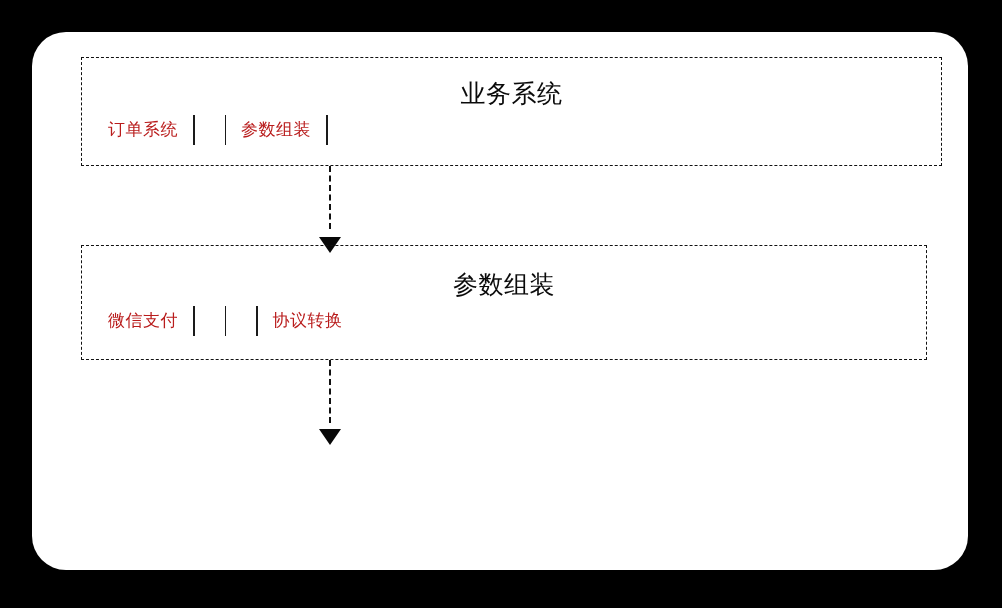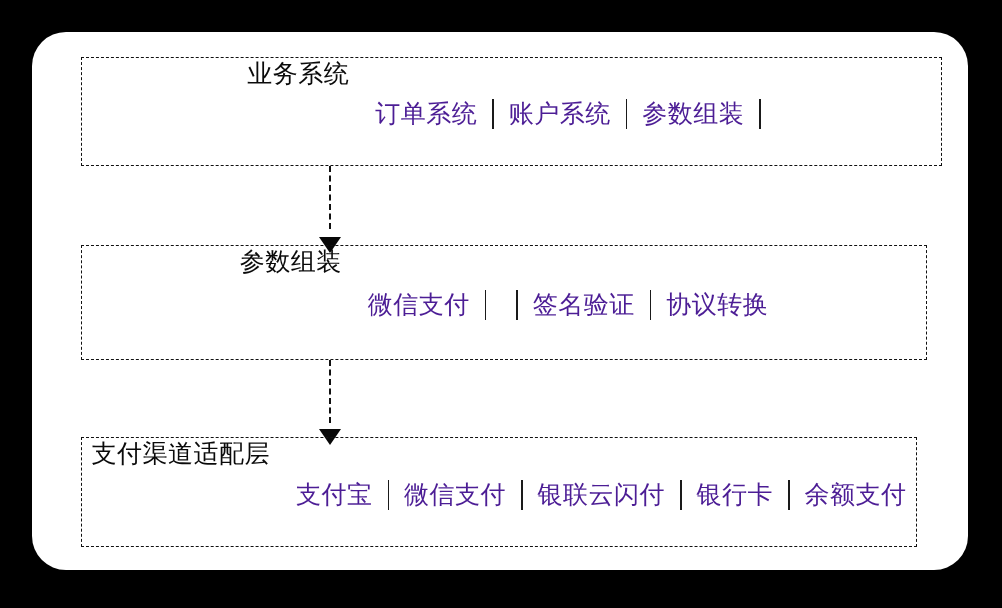--- a/index.html
+++ b/index.html
@@ -43,40 +43,40 @@
     border-style: dashed;
   }
 
   .layer-inner {
     position: absolute;
     left: 0;
     right: 0;
     top: 0;
     bottom: 0;
     display: flex;
-    flex-direction: row;
+    flex-direction: column;
     justify-content: center;
     font-family: Liberation Serif, serif;
   }
 
   .layer-title {
     text-align: center;
     font-size: 25px;
     line-height: 1.25;
     color: #0a0a0a;
     letter-spacing: 0.5px;
     white-space: nowrap;
   }
 
   .layer-items {
     margin-top: 5px;
     padding-left: 26px;
-    font-size: 25px;
+    font-size: 17px;
     line-height: 1.25;
-    color: #4c1d95;
+    color: #b91c1c;
     letter-spacing: 0.5px;
     white-space: nowrap;
     display: flex;
     align-items: center;
   }
 
   .layer-item {
     display: inline-block;
   }
 
@@ -112,59 +112,41 @@
 <div id="stage">
 
   <div id="card">
 
     <div class="layer-box" id="box-0" style="left:49px; top:25px; width:861px; height:109px;">
       <div class="layer-inner">
         <div class="layer-title">业务系统</div>
         <div class="layer-items">
           <span class="layer-item">订单系统</span>
           <span class="item-sep"></span>
-          <span class="layer-item">账户系统</span>
           <span class="item-sep"></span>
           <span class="layer-item">参数组装</span>
           <span class="item-sep"></span>
         </div>
       </div>
     </div>
 
     <div class="connector" style="left:297px; top:134px; height:63px;"></div>
     <div class="arrowhead" style="left:287px; top:205px;"></div>
 
     <div class="layer-box" id="box-1" style="left:49px; top:213px; width:846px; height:115px;">
       <div class="layer-inner">
         <div class="layer-title">参数组装</div>
         <div class="layer-items">
           <span class="layer-item">微信支付</span>
           <span class="item-sep"></span>
           <span class="item-sep"></span>
-          <span class="layer-item">签名验证</span>
           <span class="item-sep"></span>
           <span class="layer-item">协议转换</span>
         </div>
       </div>
     </div>
 
     <div class="connector" style="left:297px; top:328px; height:63px;"></div>
     <div class="arrowhead" style="left:287px; top:397px;"></div>
 
-    <div class="layer-box" id="box-2" style="left:49px; top:405px; width:836px; height:110px;">
-      <div class="layer-inner">
-        <div class="layer-title">支付渠道适配层</div>
-        <div class="layer-items">
-          <span class="layer-item">支付宝</span>
-          <span class="item-sep"></span>
-          <span class="layer-item">微信支付</span>
-          <span class="item-sep"></span>
-          <span class="layer-item">银联云闪付</span>
-          <span class="item-sep"></span>
-          <span class="layer-item">银行卡</span>
-          <span class="item-sep"></span>
-          <span class="layer-item">余额支付</span>
-        </div>
-      </div>
-    </div>
 
   </div>
 </div>
 
 </body></html>

